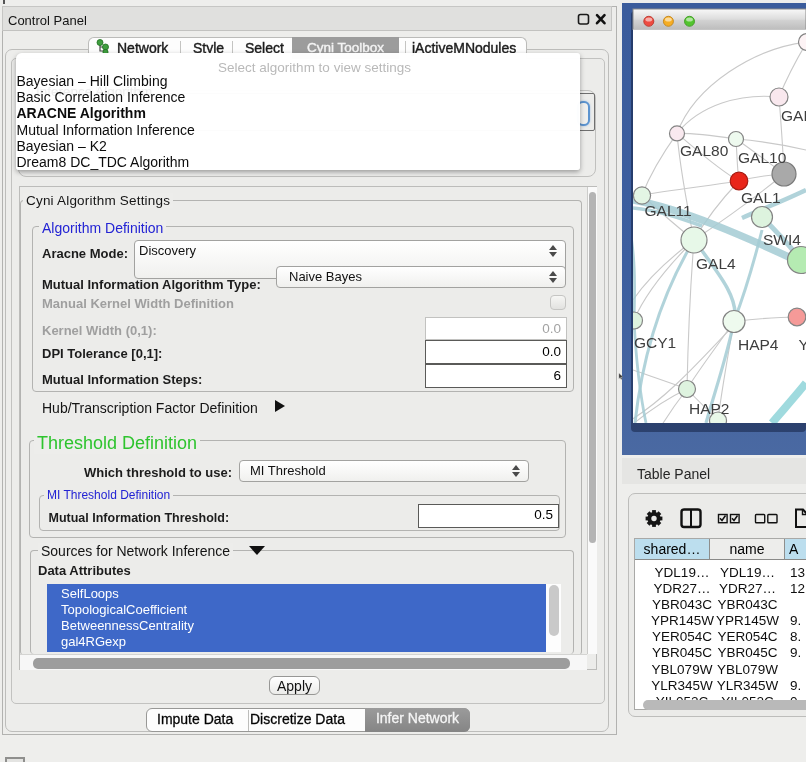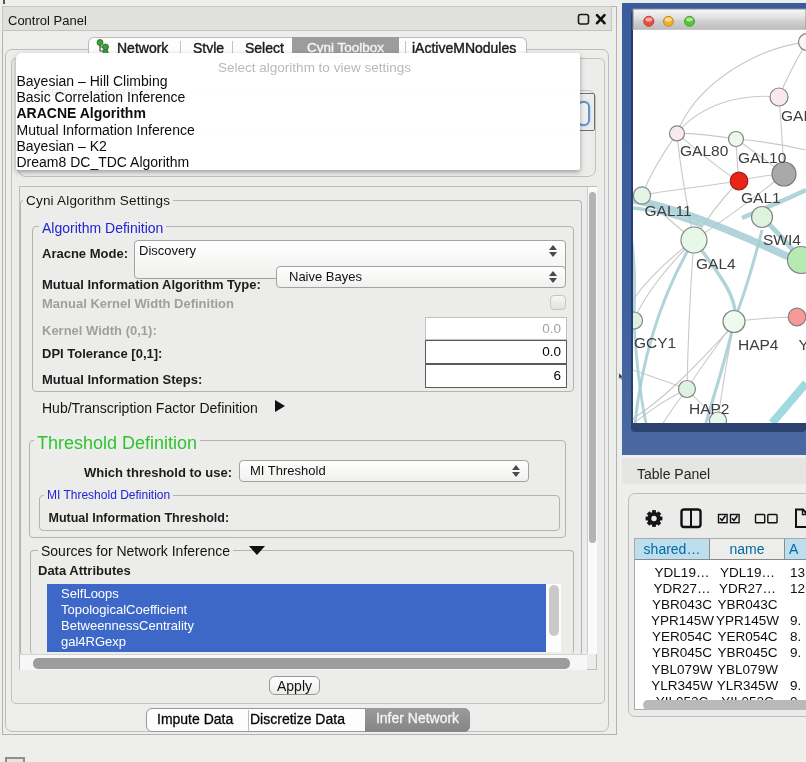--- a/index.html
+++ b/index.html
@@ -60,21 +60,21 @@
   background:linear-gradient(#ffffff,#ebebe9);font-size:14px;color:#111;text-align:center;line-height:18px;}
 #btabs{left:146px;top:708px;width:324px;height:24px;border:1px solid #989896;border-radius:6px;
   background:#fdfdfd;font-size:14px;-webkit-text-stroke:0.3px #111;}
 #btabsel{left:365px;top:708px;width:105px;height:24px;background:linear-gradient(#9b9b9b,#858585);
   border-radius:0 6px 6px 0;color:#f5f5f5;text-align:center;line-height:21px;font-size:14px;-webkit-text-stroke:0.3px #f5f5f5;}
 
 #desktop{left:622px;top:3px;width:184px;height:452px;background:linear-gradient(#3b5c9c,#3d5f9f 60%,#4a69a2);}
 #tpheader{left:622px;top:458px;width:184px;height:26px;background:#e5e5e3;font-size:14px;color:#262626;line-height:22px;padding-top:5px;padding-left:15px;}
 #tpwin{left:628px;top:493px;width:182px;height:224px;background:#ebebe9;border:1px solid #bdbdbb;border-radius:7px 0 0 7px;}
 #tbl{left:634px;top:538px;width:176px;height:172px;background:#fff;border:1px solid #a9a9a7;border-right:none;}
-.hcell{top:538.5px;height:21.5px;border-right:1px solid #8e8e8c;border-bottom:1px solid #8a8a88;font-size:14px;color:#0369a1;text-align:center;line-height:21px;}
+.hcell{top:538.5px;height:21.5px;border-right:1px solid #8e8e8c;border-bottom:1px solid #8a8a88;font-size:14px;color:#000000;text-align:center;line-height:21px;}
 #tblrows{left:635px;top:565px;width:171px;height:135px;overflow:hidden;}
 #tblrows .r{position:relative;height:16.1px;}
 #tblrows .r span{position:absolute;display:block;font-size:13.5px;color:#0e0e0e;line-height:16.1px;white-space:nowrap;}
 #tblrows .r span:nth-child(1){left:16px;width:62px;text-align:center;}
 #tblrows .r span:nth-child(2){left:75px;width:75px;text-align:center;}
 #tblrows .r span:nth-child(3){left:155px;}
 #tblhsb{left:643px;top:699.5px;width:167px;height:10px;background:#b9b9b9;border-radius:5px 0 0 5px;}
 
 #cursor{left:617.5px;top:373px;}
 #miniicon{left:5px;top:756.5px;width:20px;height:12px;background:#e4e4e2;border:2px solid #8f8f8d;}
@@ -342,20 +342,21 @@
   <div class="abs gtitle" style="left:34px;top:433px;font-size:18px;color:#2ec42e;">Threshold Definition</div>
 
   <div class="abs lbl" style="left:84px;top:465px;">Which threshold to use:</div>
   <div class="abs combo" style="left:239px;top:460px;width:290px;height:21.5px;line-height:20px;padding-left:10px;">MI Threshold</div>
   <div class="abs spin" style="left:512px;top:465px;"></div>
 
   <div class="abs group" style="left:38.5px;top:495px;width:521px;height:36px;"></div>
   <div class="abs gtitle" style="left:44px;top:488px;font-size:12px;color:#2323d4;background:#ececea;">MI Threshold Definition</div>
 
   <div class="abs lbl" style="left:48.5px;top:510.5px;font-size:12.5px;">Mutual Information Threshold:</div>
+  <div class="abs fld" style="left:418px;top:504px;width:141px;height:23.5px;border:1.5px solid #5a5a58;color:#000;line-height:20px;">0.5</div>
 
   <div class="abs group" style="left:29.5px;top:550px;width:544px;height:104px;border-bottom:none;"></div>
   <div class="abs gtitle" style="left:38px;top:542.5px;font-size:14px;color:#141414;">Sources for Network Inference</div>
   <div class="abs" style="left:249px;top:546px;width:0;height:0;border-left:8px solid transparent;border-right:8px solid transparent;border-top:9px solid #111;"></div>
 
   <div class="abs lbl" style="left:38px;top:562.5px;">Data Attributes</div>
   <div class="abs" id="datalist">
     <div>SelfLoops</div>
     <div>TopologicalCoefficient</div>
     <div>BetweennessCentrality</div>

